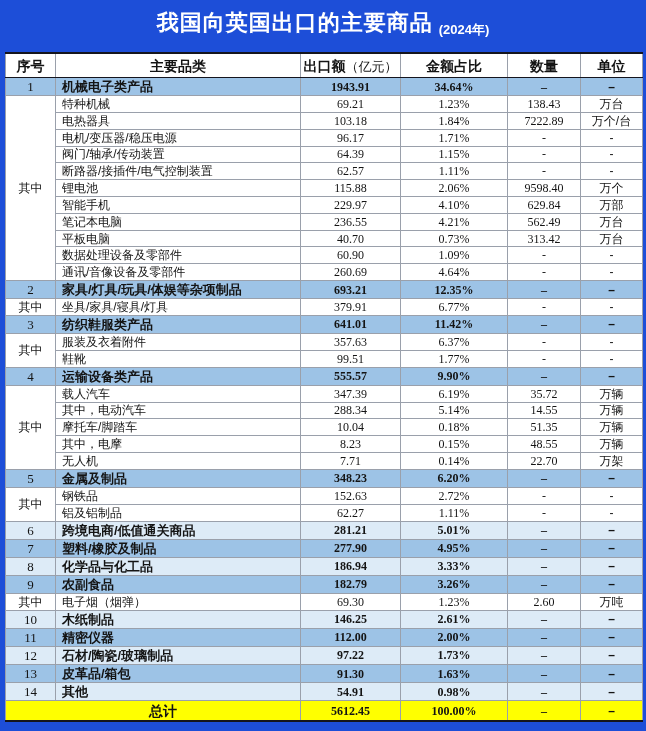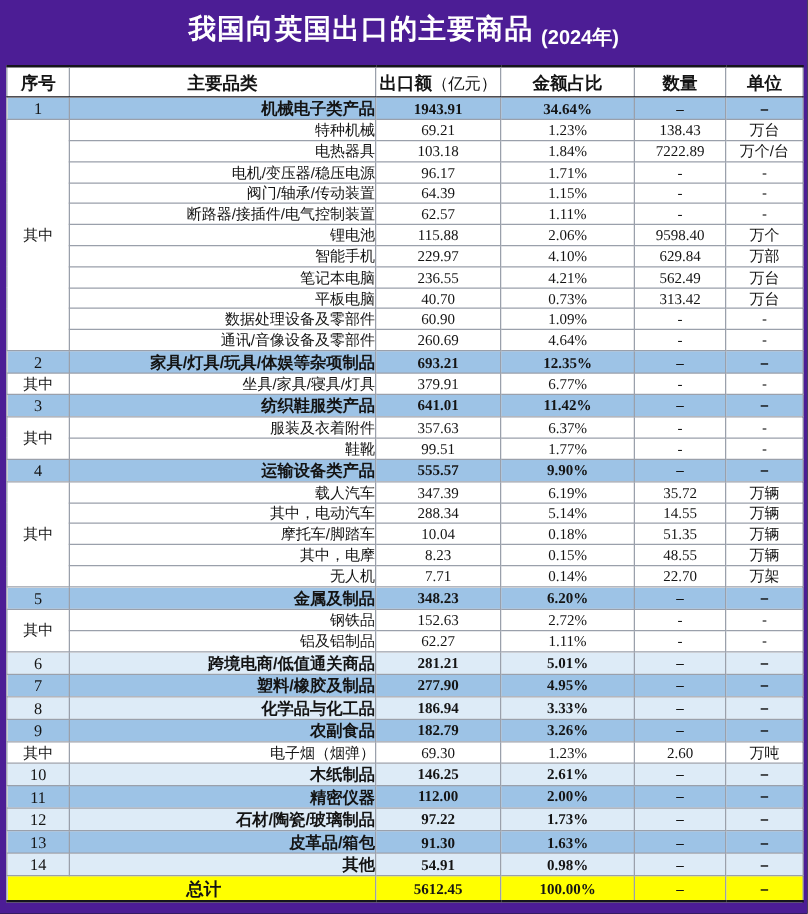--- a/index.html
+++ b/index.html
@@ -1,39 +1,39 @@
 <!DOCTYPE html>
 <html><head>
 <meta charset="utf-8">
 <style>
   html,body{margin:0;padding:0;background:#0c0c12;}
   .screen{
-    position:relative;width:646px;height:731px;background:#4c1d95;
+    position:relative;width:646px;height:731px;background:#1d4ed8;
     font-family:"Liberation Sans",sans-serif;overflow:hidden;
   }
   .title-bar{
     position:absolute;top:0;left:0;width:100%;height:52px;
     display:flex;align-items:flex-start;justify-content:center;padding-top:8px;box-sizing:border-box;
   }
   .title-main{color:#ffffff;font-weight:bold;font-size:22px;letter-spacing:1px;}
-  .title-year{color:#ffffff;font-weight:bold;font-size:16px;margin-left:6px;align-self:center;}
+  .title-year{color:#ffffff;font-weight:bold;font-size:13px;margin-left:6px;align-self:center;}
   .table-wrap{
     position:absolute;top:52px;left:5px;right:4px;bottom:9px;background:#ffffff;
   }
   table{width:100%;height:100%;border-collapse:collapse;table-layout:fixed;}
   th,td{
     border:1px solid #9aa0ab;padding:0;margin:0;overflow:hidden;white-space:nowrap;
     text-align:center;vertical-align:middle;color:#141414;font-size:12px;line-height:1;
   }
   thead th{
     font-weight:bold;font-size:14px;height:23px;background:#ffffff;
     border-top:2px solid #15151d;border-bottom:1.5px solid #15151d;
   }
   th .hdr-small{font-size:13px;font-weight:normal;}
-  td.name{text-align:right;padding-left:6px;}
+  td.name{text-align:left;padding-left:6px;}
   td.num{font-family:"Liberation Serif","DejaVu Serif",serif;}
   tr.s td{background:#ffffff;}
   tr.m td{background:#9DC3E6;}
   tr.l td{background:#DDEBF7;}
   tr.m td,tr.l td{font-weight:bold;}
   tr.m td.name,tr.l td.name{font-size:13px;}
   tr.m td.seq,tr.l td.seq{font-weight:normal;}
   td.seq{font-family:"Liberation Serif","DejaVu Serif",serif;font-size:13px;}
   td.zq{font-family:Liberation Serif, serif;font-size:12px;font-weight:normal;background:#ffffff;}
   tr.t td{background:#FFFF00;font-weight:bold;border-top:1.5px solid #2a2a33;border-bottom:2px solid #15151d;}

